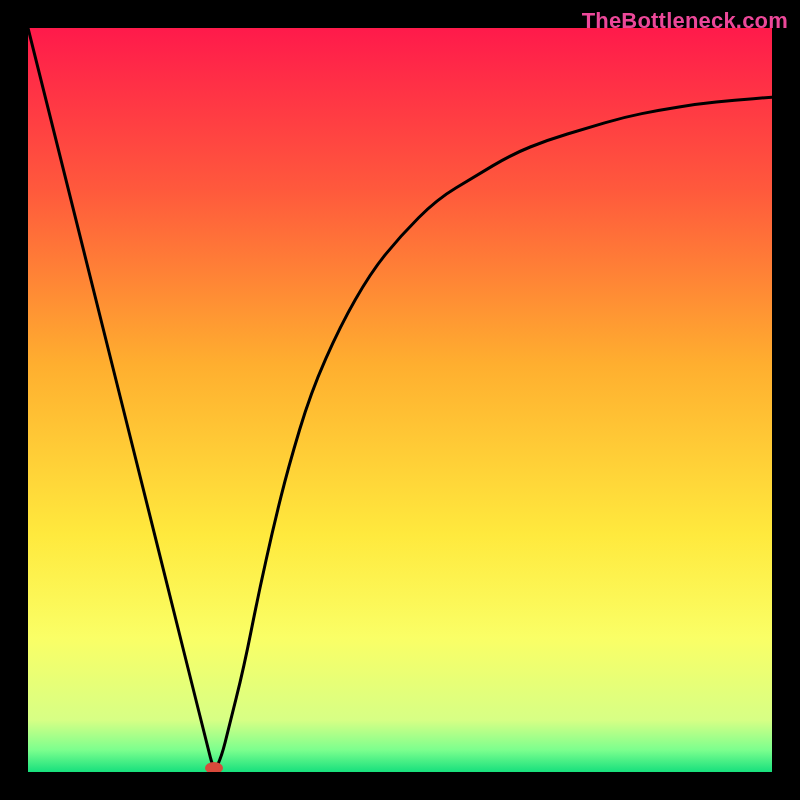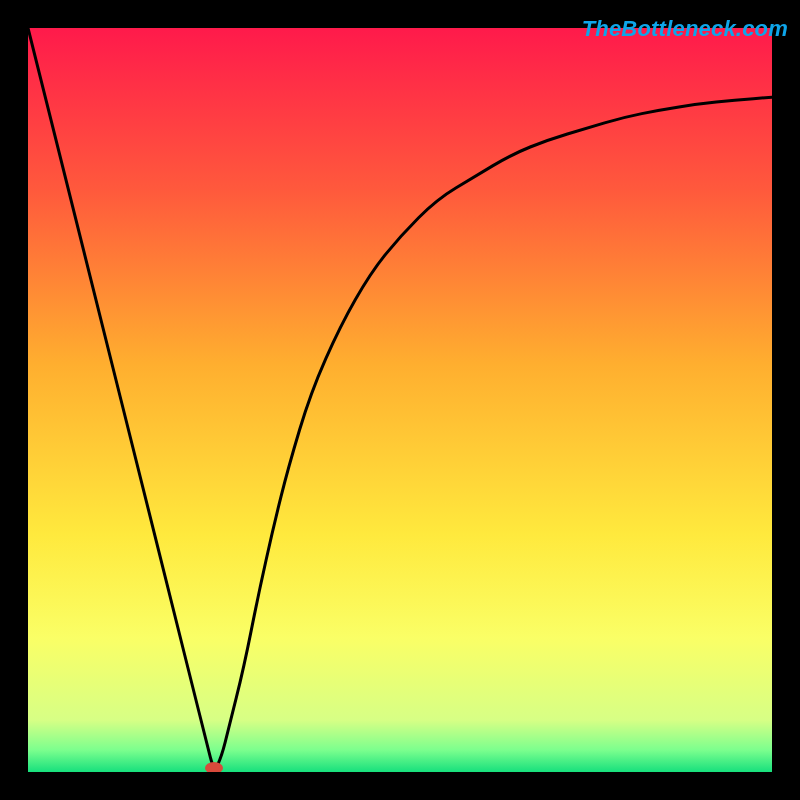--- a/index.html
+++ b/index.html
@@ -20,28 +20,27 @@
   .plot {
     position: absolute;
     left: 28px;
     top: 28px;
     width: 744px;
     height: 744px;
     overflow: hidden;
   }
   .watermark {
     position: absolute;
-    top: 16px;
+    top: 8px;
     right: 12px;
     font-size: 22px;
     font-weight: 600;
     letter-spacing: 0.2px;
-    color: #0ea5e9;
+    color: #ec4899;
     user-select: none;
-    font-style: italic;
   }
 </style>
 </head>
 <body>
 
 <div class="frame">
   <div class="plot">
     <svg viewBox="0 0 744 744" width="744" height="744" preserveAspectRatio="none">
       <defs>
         <linearGradient id="bg" x1="0" y1="0" x2="0" y2="1">

